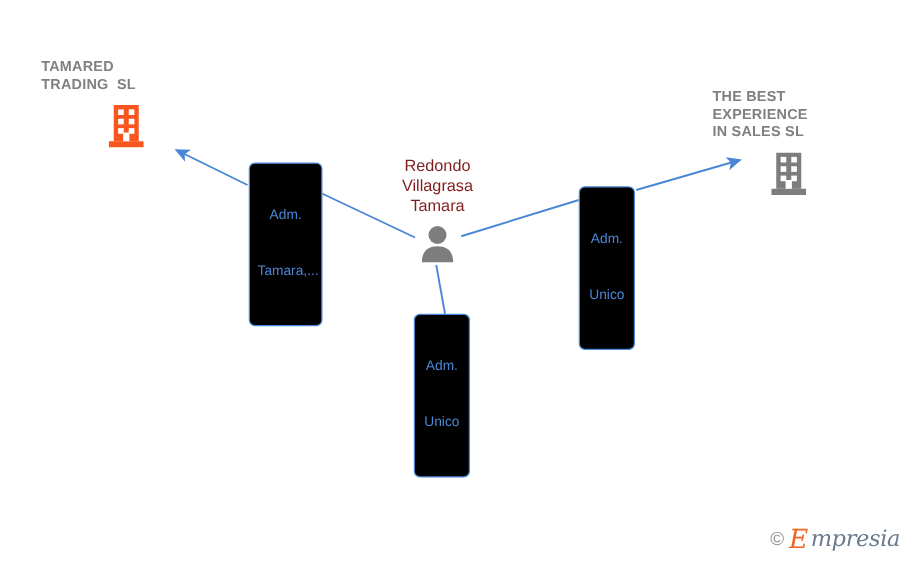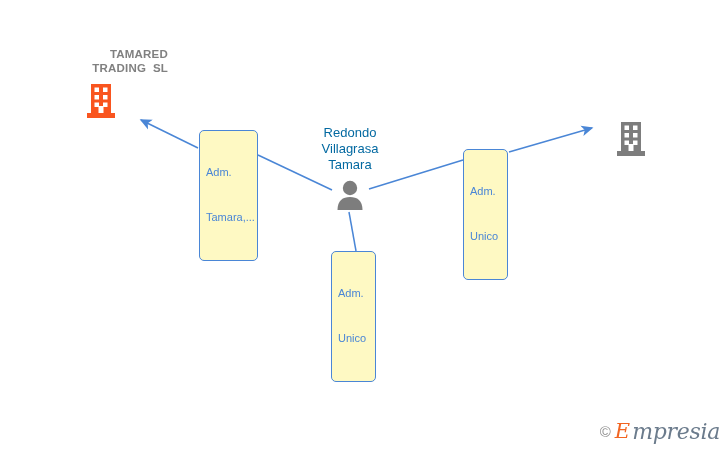--- a/index.html
+++ b/index.html
@@ -25,49 +25,49 @@
   }
 
   
   .node-label {
     position: absolute;
     color: #808080;
     font-size: 11.5px;
     font-weight: bold;
     line-height: 14px;
     letter-spacing: 0.2px;
-    text-align: right;
+    text-align: left;
     white-space: pre;
   }
   .person-label {
     position: absolute;
-    color: #0369a1;
+    color: #7f1d1d;
     font-size: 13px;
     font-weight: normal;
     line-height: 16px;
     text-align: center;
     white-space: pre;
   }
 
   
   .node-icon {
     position: absolute;
   }
 
   
   .rel-box {
     position: absolute;
     box-sizing: border-box;
     border: 1.4px solid #4a86d6;
     border-radius: 5px;
-    background: #fef9c3;
+    background: #000000;
     color: #4a86d6;
     font-size: 11px;
     line-height: 15px;
-    text-align: left;
+    text-align: center;
     padding: 4px 6px 5px 6px;
     white-space: pre;
   }
   .rel-box span { display: block; }
 
   
   #watermark {
     position: absolute;
     right: 8px;
     bottom: 8px;
@@ -86,21 +86,21 @@
     font-family: "DejaVu Serif", serif;
     font-style: italic;
     font-size: 21px;
     line-height: 21px;
     margin-right: -2px;
   }
   #watermark .wm-rest {
     color: #6b7b8c;
     font-family: "DejaVu Serif", serif;
     font-style: italic;
-    font-size: 22px;
+    font-size: 18px;
     line-height: 18px;
     letter-spacing: -0.3px;
   }
 </style>
 </head>
 <body>
 
 <div id="canvas">
 
   <svg id="edges" viewBox="0 0 728 450" xmlns="http://www.w3.org/2000/svg">
@@ -147,20 +147,23 @@
 Villagrasa
 Tamara</div>
 
   <div class="node-icon" style="left:336px; top:180px;">
     <svg width="28" height="30" viewBox="0 0 28 30" xmlns="http://www.w3.org/2000/svg">
       <circle cx="14" cy="8" r="7.2" fill="#7d7d7d"></circle>
       <path d="M1.5,30 C1.5,20.5 6.8,17 14,17 C21.2,17 26.5,20.5 26.5,30 Z" fill="#7d7d7d"></path>
     </svg>
   </div>
 
+  <div class="node-label" style="left:570px; top:71px; width:140px;">THE BEST
+EXPERIENCE
+IN SALES SL</div>
 
   <div class="node-icon" style="left:617px; top:122px;">
     <svg width="28" height="34" viewBox="0 0 28 34" xmlns="http://www.w3.org/2000/svg">
       <rect x="4" y="0" width="20" height="29" fill="#7d7d7d"></rect>
       <rect x="0" y="29" width="28" height="5" fill="#7d7d7d"></rect>
       <rect x="7.5" y="3.5" width="4.5" height="4.5" fill="#ffffff"></rect>
       <rect x="16" y="3.5" width="4.5" height="4.5" fill="#ffffff"></rect>
       <rect x="7.5" y="11" width="4.5" height="4.5" fill="#ffffff"></rect>
       <rect x="16" y="11" width="4.5" height="4.5" fill="#ffffff"></rect>
       <rect x="7.5" y="18.5" width="4.5" height="4.5" fill="#ffffff"></rect>

